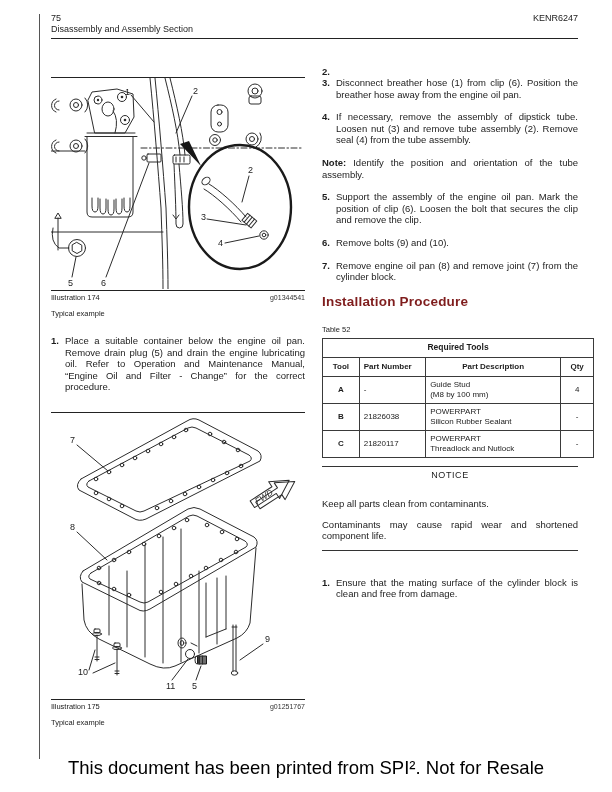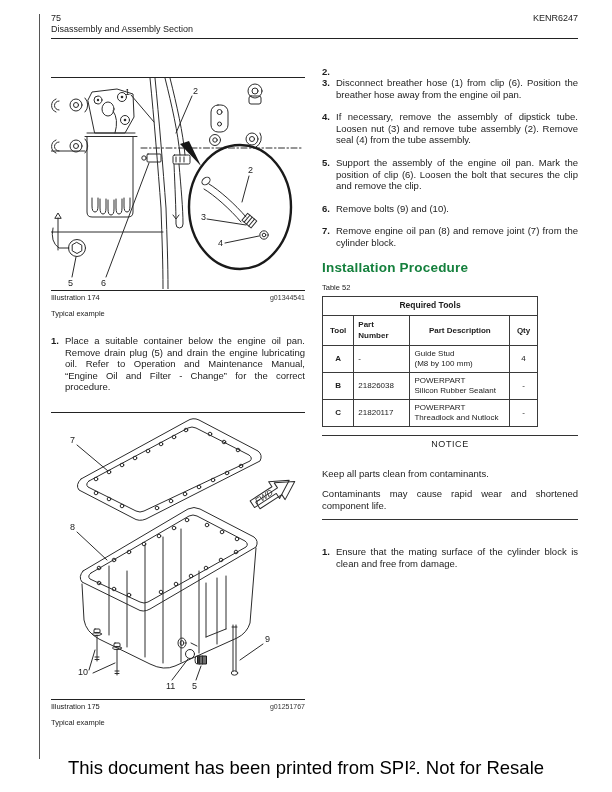--- a/index.html
+++ b/index.html
@@ -21,24 +21,24 @@
   .fig-caption .gcode{font-size:7px;color:#333;}
   .typical{font-size:7.5px;color:#1c1c1c;}
 
   .body-text{font-size:9.5px;line-height:11.6px;}
   .step{position:relative;padding-left:14px;text-align:justify;margin:0 0 11px 0;}
   .step .num{position:absolute;left:0;top:0;font-weight:bold;}
   .note-p{text-align:justify;margin:0 0 11px 0;}
   .note-p .nlabel{font-weight:bold;}
 
   .rightcol{left:322px;top:66px;width:256px;}
-  h2.proc{font-size:13.5px;line-height:16px;margin:3px 0 6px 0;font-weight:bold;
-          letter-spacing:0.2px;color:#15803d;}
+  h2.proc{font-size:13.5px;line-height:16px;margin:3px 0 14px 0;font-weight:bold;
+          letter-spacing:0.2px;color:#7f1d1d;}
   .table-label{font-size:7.5px;margin-bottom:3px;}
-  table.tools{border-collapse:collapse;width:216px;font-size:8px;color:#1c1c1c;}
+  table.tools{border-collapse:collapse;width:272px;font-size:8px;color:#1c1c1c;}
   table.tools th,table.tools td{border:1px solid #3a3a3a;padding:3px 4px;vertical-align:middle;}
   table.tools th{font-weight:bold;}
   .t-title{text-align:center;font-size:8.5px;padding:4px 2px;}
   .c-tool{width:28px;text-align:center;}
   .c-part{width:58px;text-align:left;}
   .c-desc{width:128px;text-align:left;}
   .c-qty{width:24px;text-align:center;}
   td.c-desc span{display:block;line-height:10px;}
   td.c-tool{font-weight:bold;}
 
@@ -315,20 +315,21 @@
     </div>
     <div class="step">
       <span class="num">3.</span>
       <span>Disconnect breather hose (1) from clip (6). Position the breather hose away from the engine oil pan.</span>
     </div>
     <div class="step">
       <span class="num">4.</span>
       <span>If necessary, remove the assembly of dipstick tube. Loosen nut (3) and remove tube assembly (2). Remove seal (4) from the tube assembly.</span>
     </div>
 
+    <p class="note-p"><span class="nlabel">Note:</span> <span>Identify the position and orientation of the tube assembly.</span></p>
 
     <div class="step">
       <span class="num">5.</span>
       <span>Support the assembly of the engine oil pan. Mark the position of clip (6). Loosen the bolt that secures the clip and remove the clip.</span>
     </div>
     <div class="step">
       <span class="num">6.</span>
       <span>Remove bolts (9) and (10).</span>
     </div>
     <div class="step">

